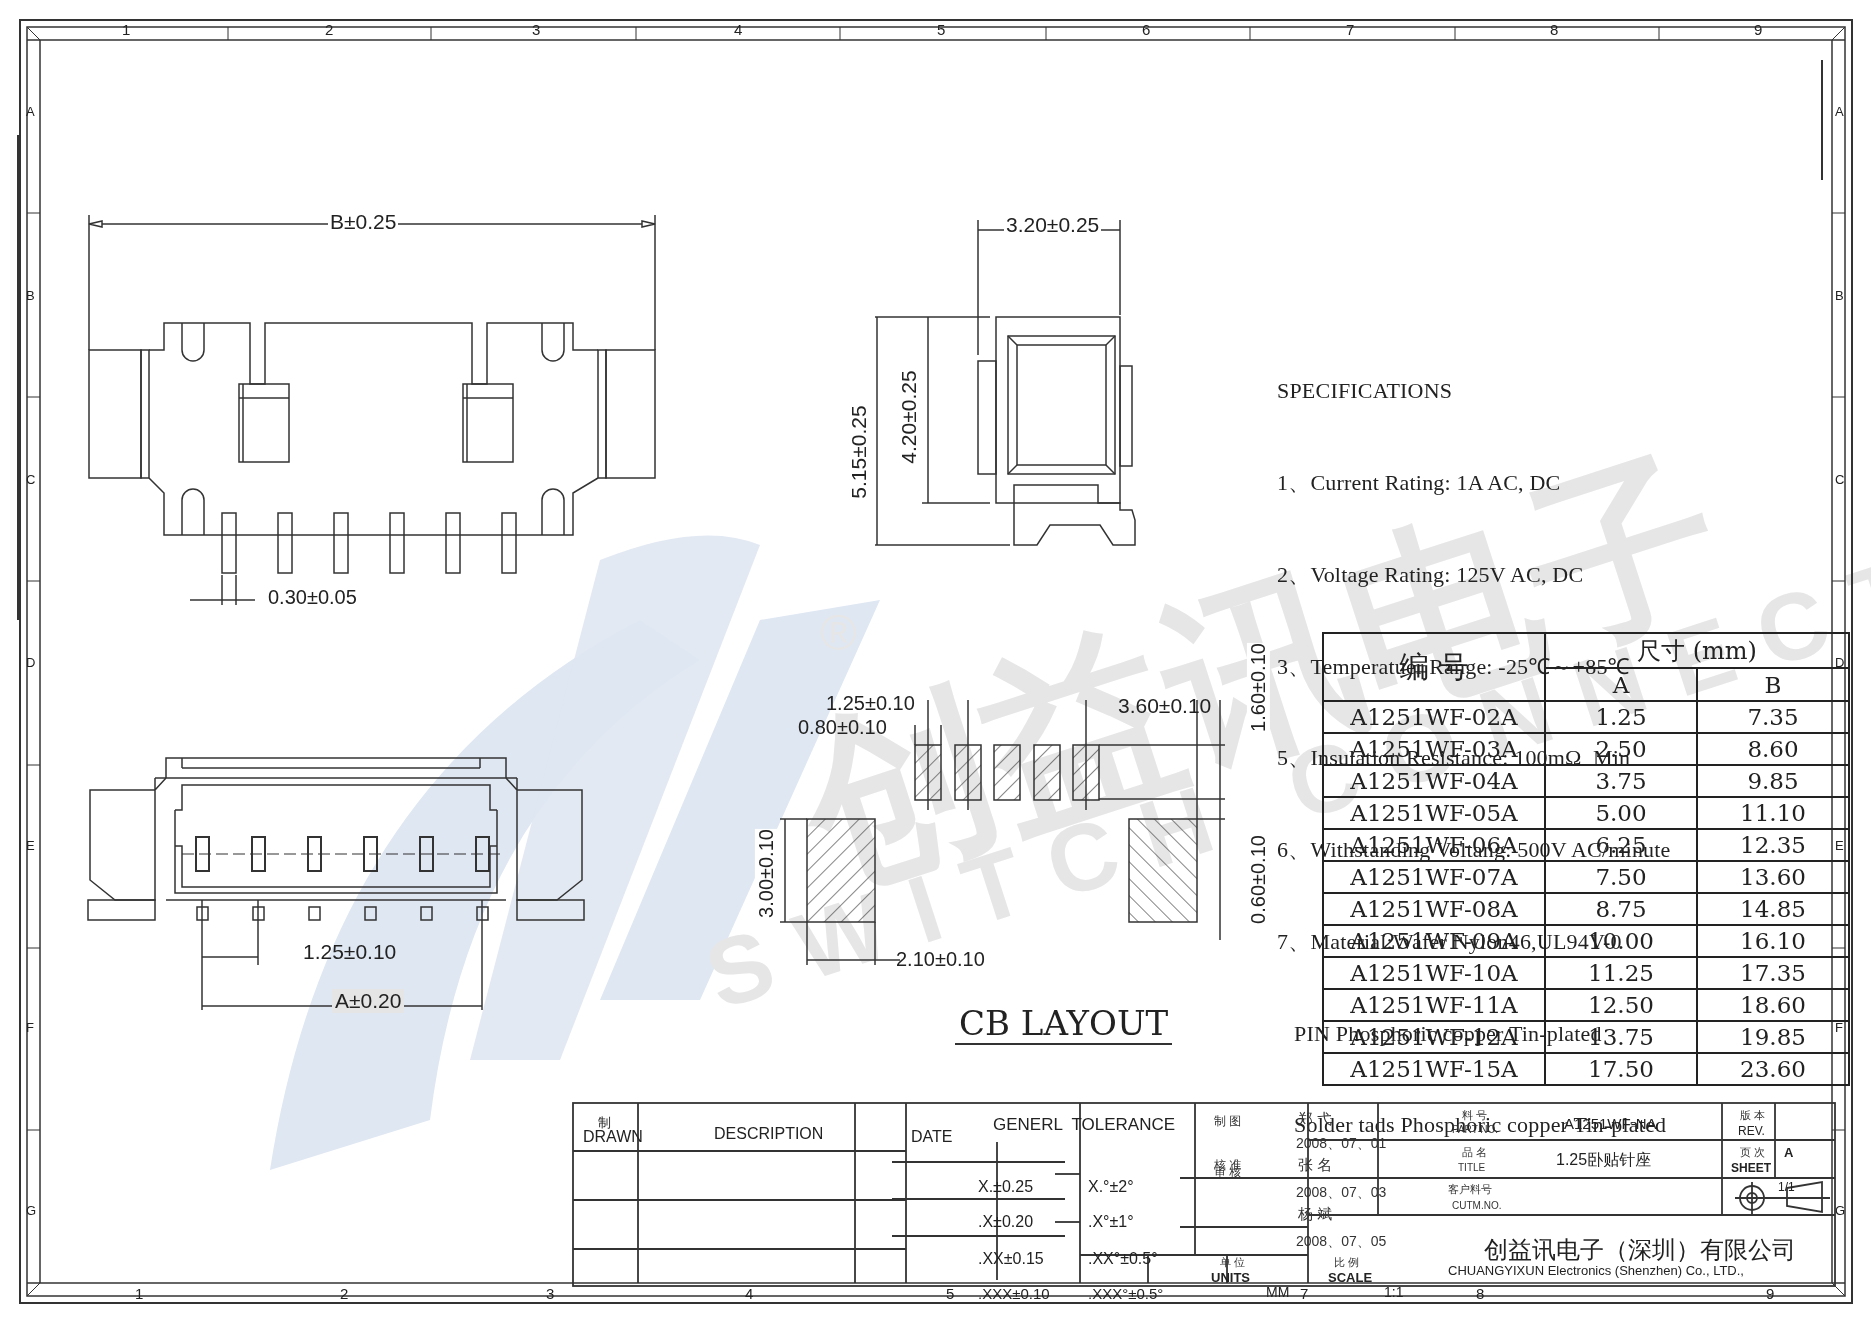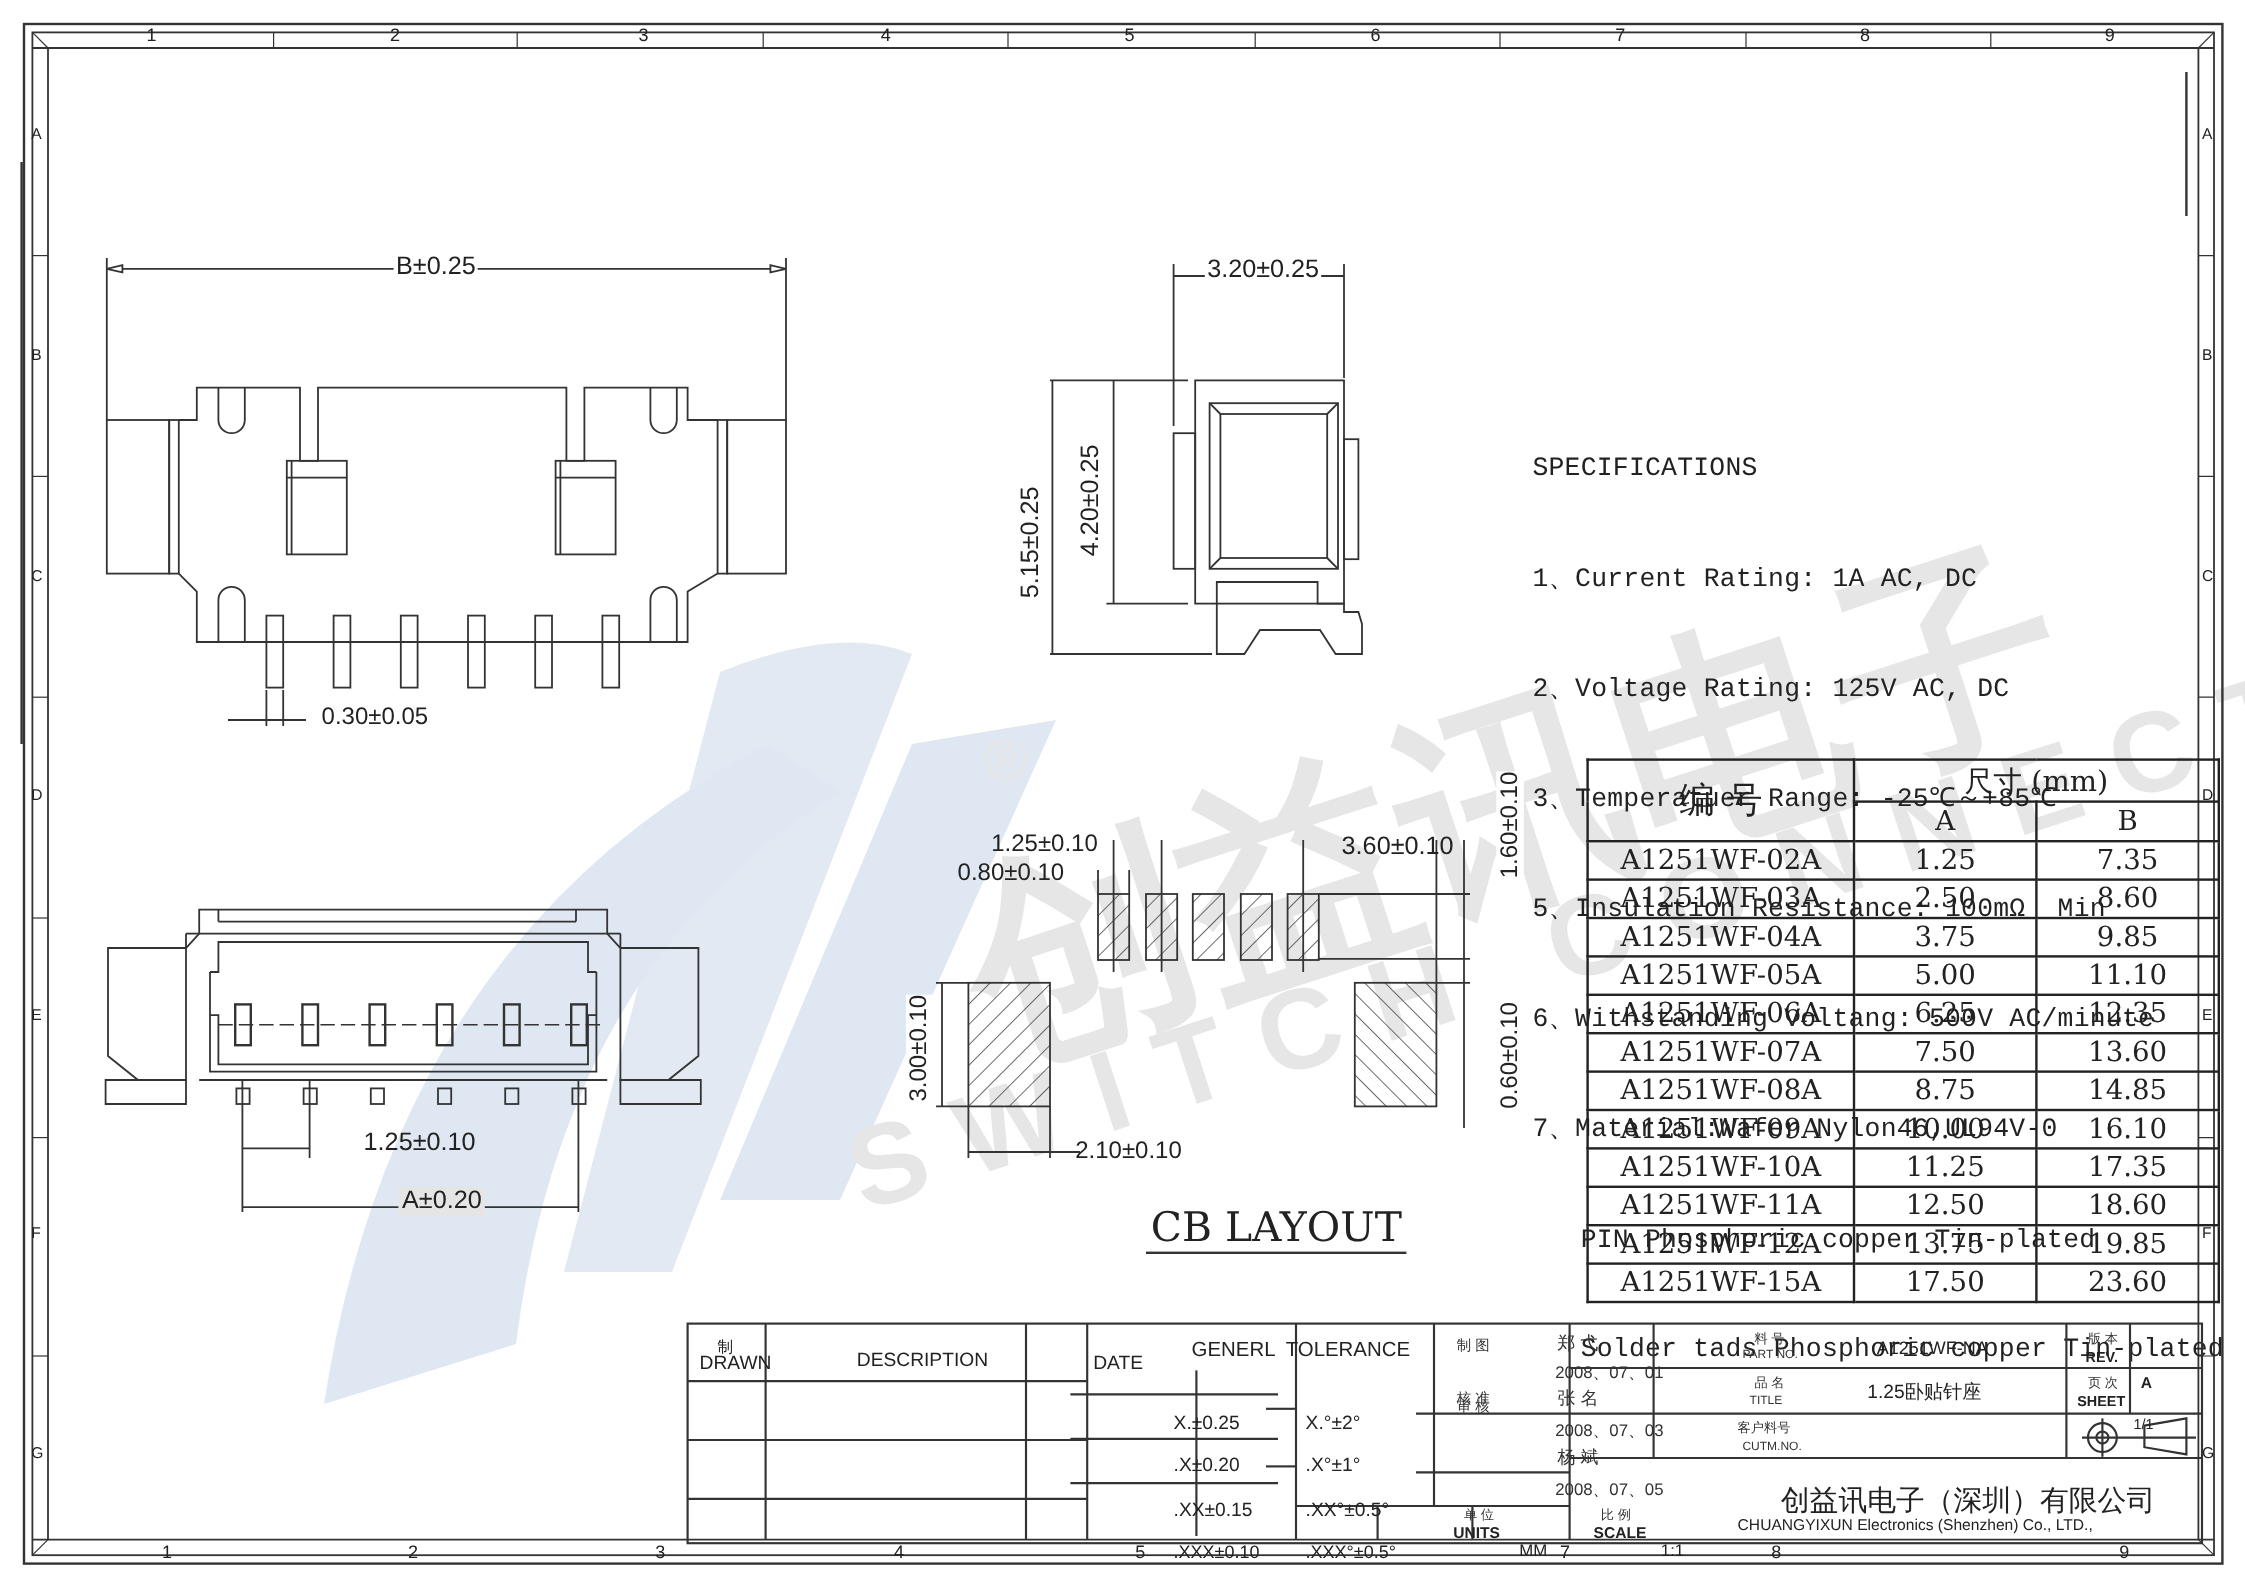--- a/index.html
+++ b/index.html
@@ -1,20 +1,20 @@
 <!DOCTYPE html>
 <html><head>
 <meta charset="utf-8">
 <style>
   html,body{margin:0;padding:0;background:#fff;}
   body{width:1871px;height:1323px;position:relative;overflow:hidden;font-family:"DejaVu Serif","Liberation Serif",serif;color:#222;}
   .abs{position:absolute;}
   svg text{font-family:"Liberation Sans","DejaVu Sans",sans-serif;}
   .serif{font-family:"DejaVu Serif","Liberation Serif",serif;}
-  .spec{position:absolute;left:1277px;top:315px;font-size:22px;line-height:30.6px;white-space:pre;font-family:Liberation Mono, monospace;letter-spacing:0.2px;}
+  .spec{position:absolute;left:1277px;top:315px;font-size:22px;line-height:30.6px;white-space:pre;font-family:Liberation Serif, serif;letter-spacing:0.2px;}
   .spec div{height:30.6px;}
   table.dim{position:absolute;left:1322px;top:632px;border-collapse:collapse;font-family:"DejaVu Serif","Liberation Serif",serif;}
   table.dim td{border:2px solid #222;text-align:center;font-size:23px;height:30px;padding:0;}
   table.dim td.pn{width:220px;}
   table.dim td.v{width:150px;}
   .tb{position:absolute;font-family:"Liberation Sans","DejaVu Sans",sans-serif;}
   .tb-s{font-size:12px;color:#333;}
   .zone{position:absolute;font-family:"Liberation Sans","DejaVu Sans",sans-serif;font-size:15px;color:#222;}
   .wm{position:absolute;pointer-events:none;}
 </style>
@@ -417,21 +417,21 @@
 
 <div class="tb tb-s" style="left:1462px;top:1108px;font-size:11px">料 号</div>
 <div class="tb tb-s serif" style="left:1452px;top:1124px;font-size:10px">PART NO.</div>
 <div class="tb serif" style="left:1564px;top:1115px;font-size:15px">A1251WF-NA</div>
 <div class="tb tb-s" style="left:1462px;top:1145px;font-size:11px">品 名</div>
 <div class="tb tb-s serif" style="left:1458px;top:1162px;font-size:10px">TITLE</div>
 <div class="tb serif" style="left:1556px;top:1150px;font-size:16px">1.25卧贴针座</div>
 <div class="tb tb-s" style="left:1448px;top:1182px;font-size:11px">客户料号</div>
 <div class="tb tb-s serif" style="left:1452px;top:1200px;font-size:10px">CUTM.NO.</div>
 <div class="tb tb-s" style="left:1740px;top:1108px;font-size:11px">版 本</div>
-<div class="tb" style="left:1738px;top:1124px;font-size:12px;font-weight:bold">REV.</div>
+<div class="tb" style="left:1738px;top:1124px;font-size:12px;font-weight:normal">REV.</div>
 <div class="tb tb-s" style="left:1740px;top:1145px;font-size:11px">页 次</div>
 <div class="tb" style="left:1731px;top:1161px;font-size:12px;font-weight:bold">SHEET</div>
 <div class="tb" style="left:1784px;top:1145px;font-size:13px;font-weight:bold">A</div>
 <div class="tb" style="left:1778px;top:1180px;font-size:12px">1/1</div>
 <div class="abs" style="left:1735px;top:1182px;width:100px;height:36px"></div>
 
 <div class="tb" style="left:1484px;top:1234px;font-size:24px;font-family:'DejaVu Sans',sans-serif">创益讯电子（深圳）有限公司</div>
 <div class="tb serif" style="left:1448px;top:1263px;font-size:13px;white-space:pre">CHUANGYIXUN Electronics (Shenzhen) Co., LTD.,</div>
 
 </body></html>

